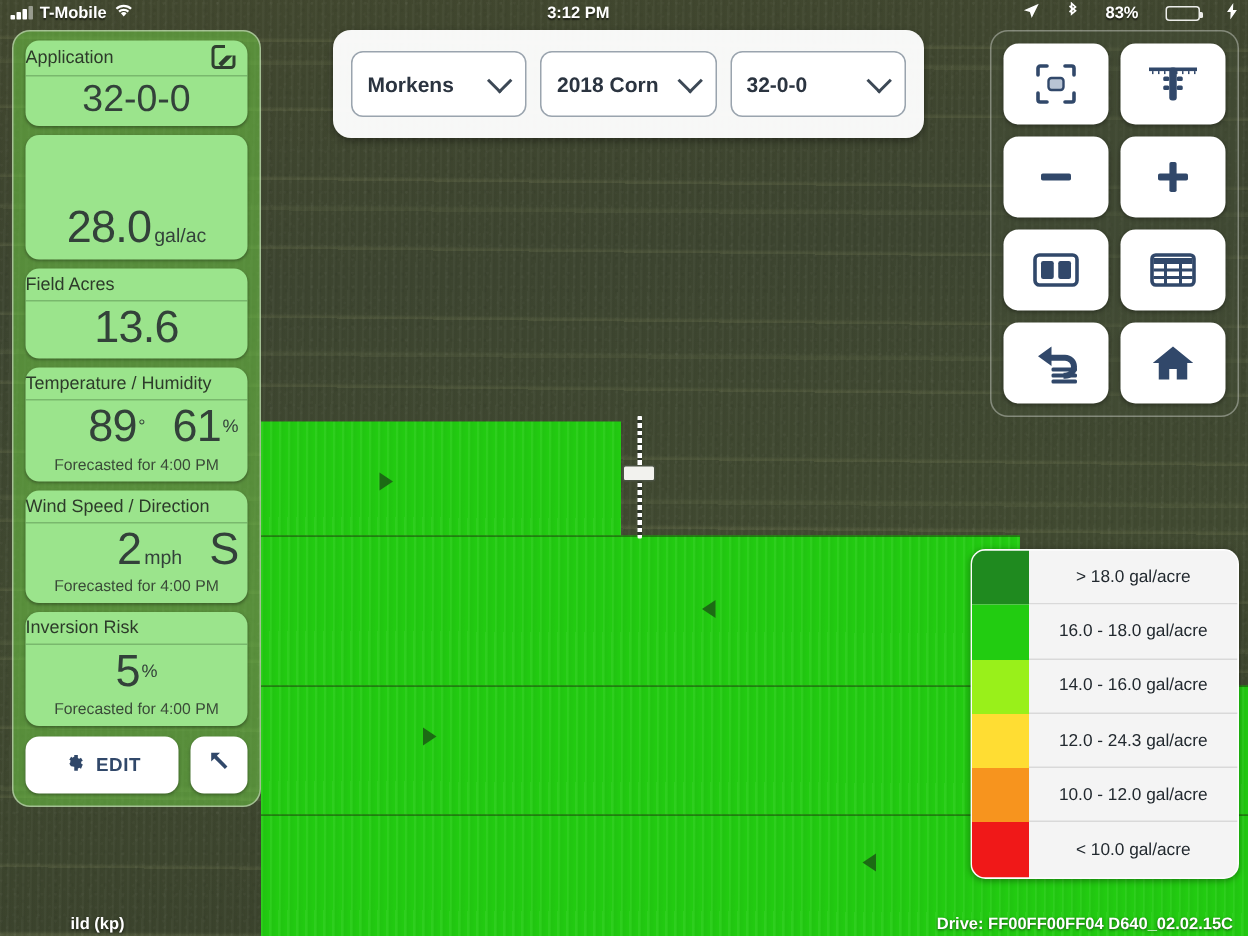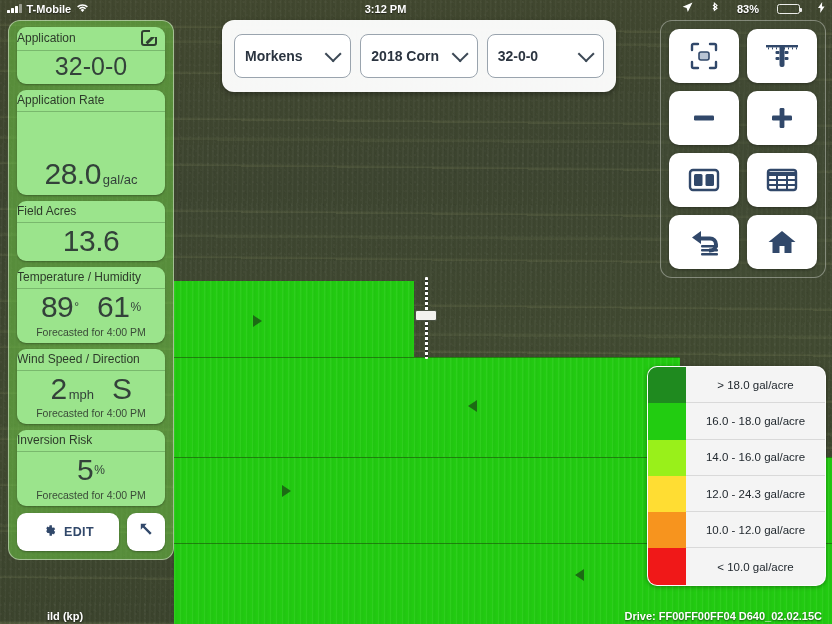--- a/index.html
+++ b/index.html
@@ -98,21 +98,21 @@
     padding: 2px 6px 5px 6px; color: #33413a;
   }
   .big { font-size: 30px; line-height: 1.05; letter-spacing: -0.5px; font-weight: 400; }
   .big-sm { font-size: 25px; line-height: 1.05; font-weight: 400; }
   .unit { font-size: 13px; margin-left: 2px; font-weight: 400; }
   .unit-sup { font-size: 12px; margin-left: 1px; vertical-align: super; }
   .forecast {
     text-align: center; font-size: 10.5px; color: #3a4a38;
     padding: 0 0 5px 0; margin-top: -2px;
   }
-  .twocol { display: flex; align-items: baseline; justify-content: center; gap: 18px; }
+  .twocol { display: flex; align-items: baseline; justify-content: flex-end; gap: 18px; }
   .edit-glyph {
     width: 16px; height: 16px; border: 2px solid #2f4030; border-radius: 3px;
     position: relative; flex: 0 0 auto;
   }
   .edit-glyph::before {
     content: ""; position: absolute; left: 2px; top: 6px;
     width: 11px; height: 3px; background: #2f4030;
     transform: rotate(-45deg); border-radius: .5px;
   }
   .edit-glyph::after {
@@ -302,23 +302,20 @@
         <div class="card">
           <div class="card-head">
             <span>Application</span>
             <span class="edit-glyph"></span>
           </div>
           <div class="card-body">
             <span style="white-space: nowrap;"><span class="big-sm">32-0-0</span></span>
           </div>
         </div>
         <div class="card">
-          <div class="card-head">
-            <span>Application Rate</span>
-          </div>
           <div class="card-body">
             <span style="white-space: nowrap; margin-top: 44px;"><span class="big">28.0</span><span class="unit">gal/ac</span></span>
           </div>
         </div>
         <div class="card">
           <div class="card-head">
             <span>Field Acres</span>
           </div>
           <div class="card-body">
             <span style="white-space: nowrap;"><span class="big">13.6</span></span>

